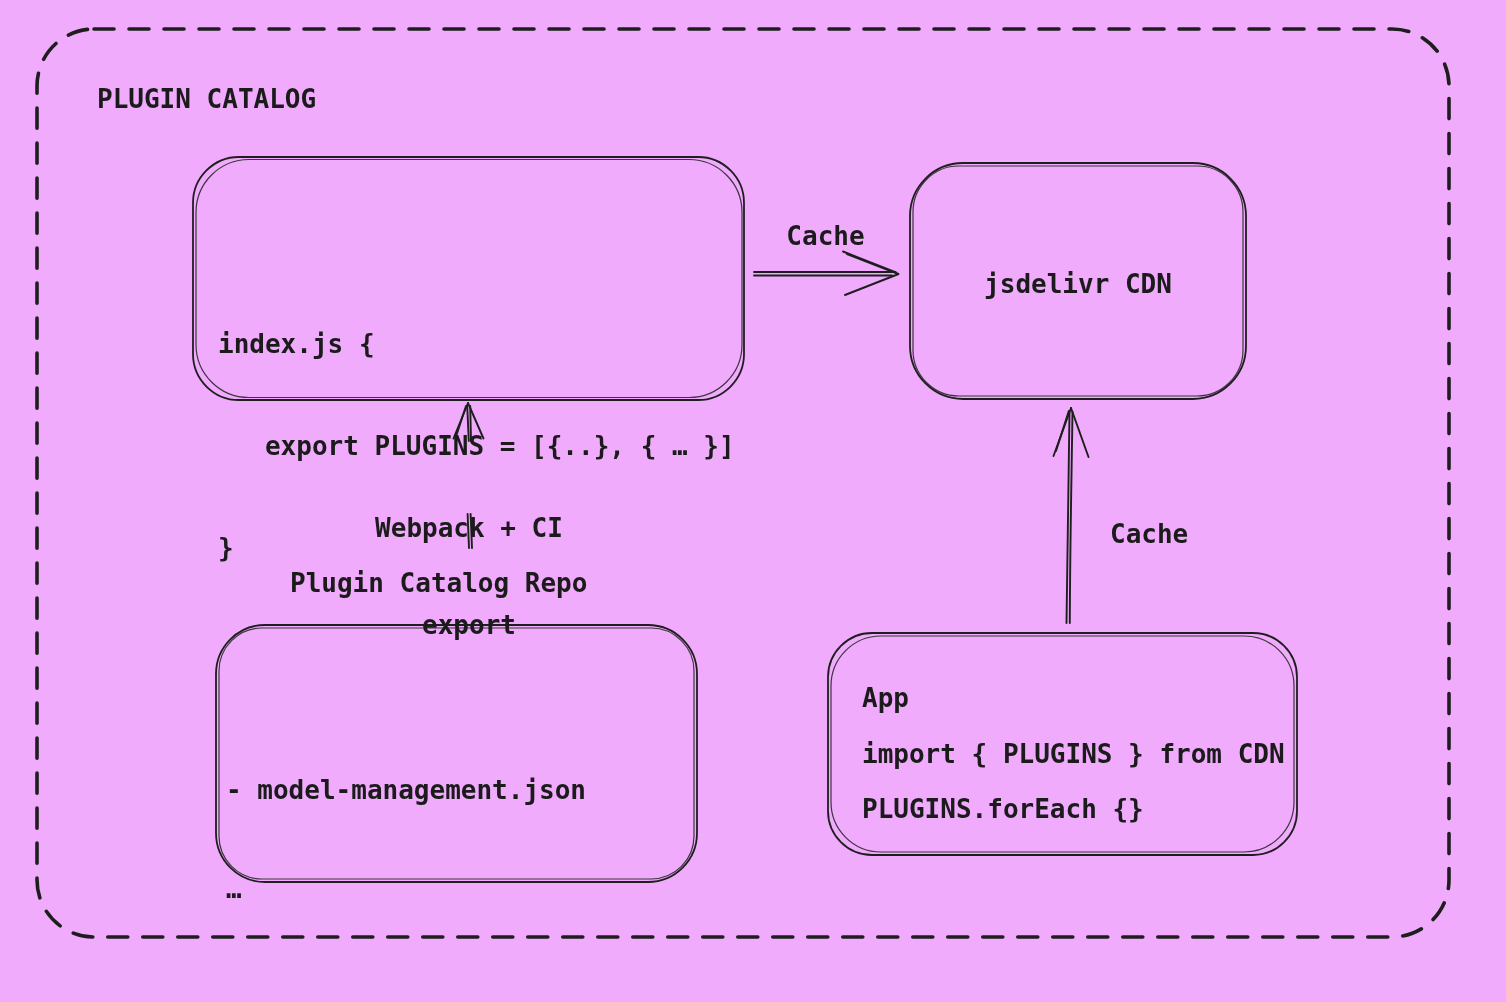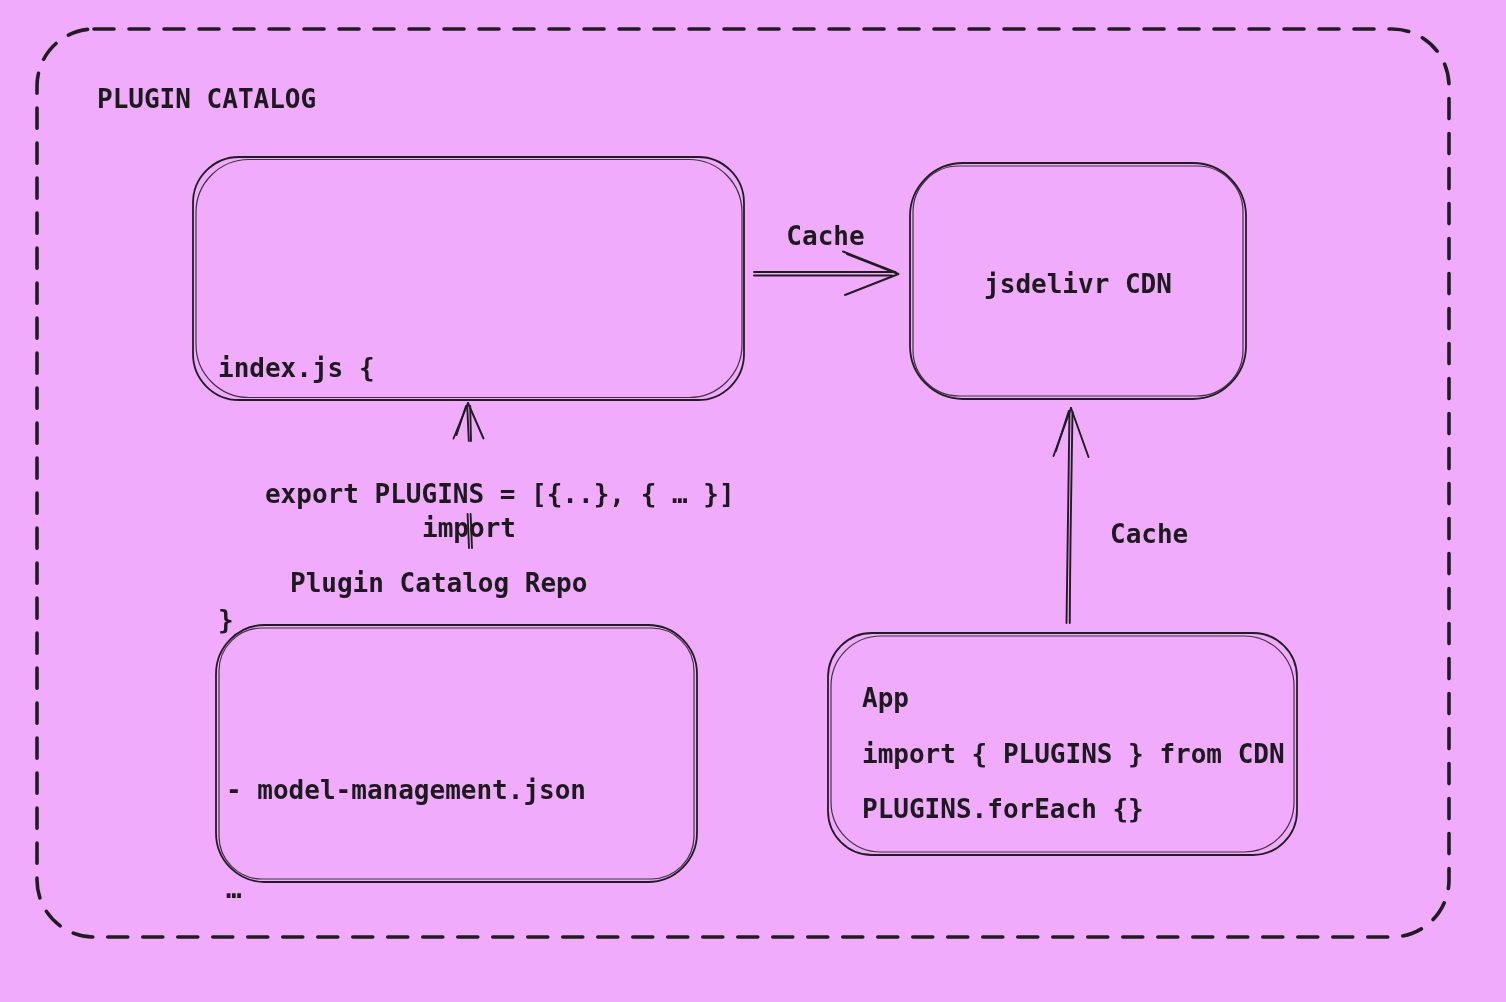--- a/index.html
+++ b/index.html
@@ -32,21 +32,21 @@
   .t {
     position: absolute;
     font-family: "DejaVu Sans Mono", "Liberation Mono", monospace;
     font-size: 26px;
     font-weight: 600;
     line-height: 1.25;
     color: #1b1b1b;
     white-space: pre;
   }
   .center { text-align: center; }
-  .code-npm div { line-height: 37px; margin-top: 24px; }
+  .code-npm div { line-height: 37px; }
   .files div { line-height: 34px; }
   .label-build div { line-height: 32px; }
 </style>
 </head>
 <body>
 
 <div class="canvas">
 
   <svg class="shapes" viewBox="0 0 1506 1002">
 
@@ -106,21 +106,22 @@
     <div>index.js {</div>
     <div>   export PLUGINS = [{..}, { … }]</div>
     <div>}</div>
   </div>
 
   <div class="t center" style="left:753px; top:220px; width:145px;">Cache</div>
 
   <div class="t center" style="left:910px; top:268px; width:336px;">jsdelivr CDN</div>
 
   <div class="t center label-build" style="left:319px; top:447px; width:300px;">
-    <div>import</div>
+    <div>Webpack + CI</div>
+    <div>export</div>
   </div>
 
   <div class="t" style="left:290px; top:567px;">Plugin Catalog Repo</div>
   <div class="t files" style="left:226px; top:708px;">
     <div>- model-management.json</div>
     <div>…</div>
   </div>
 
   <div class="t" style="left:1110px; top:518px;">Cache</div>
 

